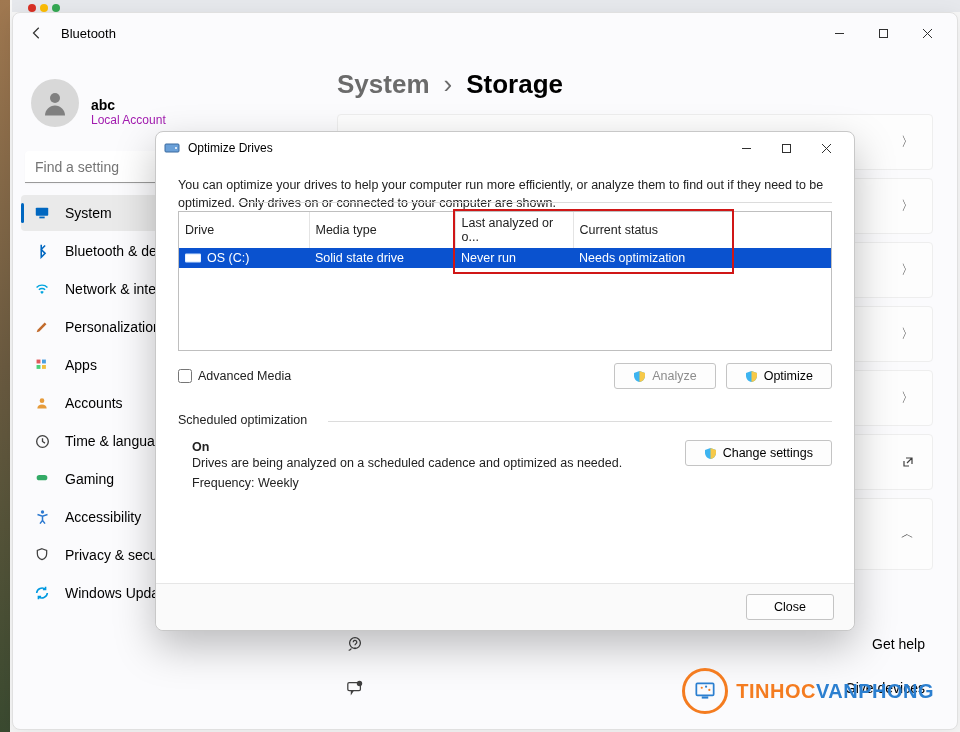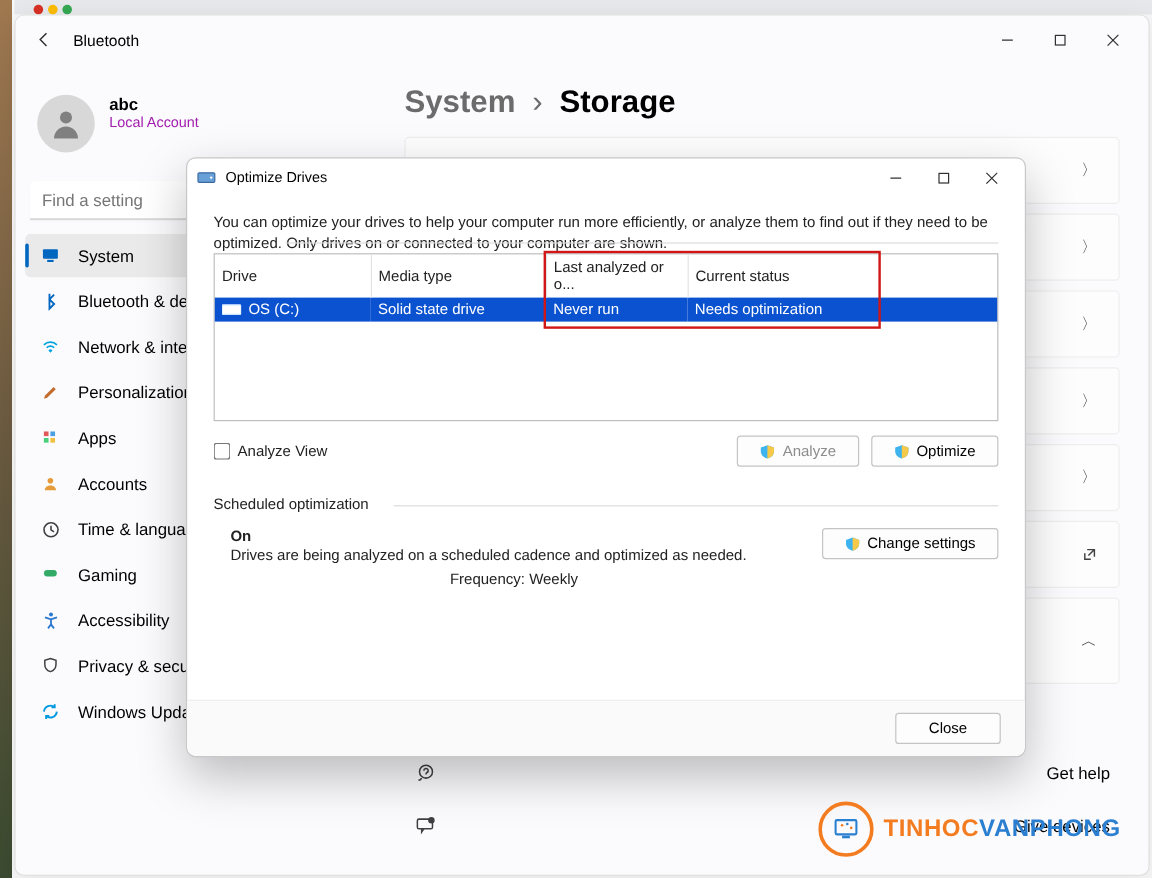--- a/index.html
+++ b/index.html
@@ -21,21 +21,21 @@
 }
 .titlebar { display:flex; align-items:center; height:40px; padding:0 8px; }
 .back-btn { width:32px; height:32px; display:flex; align-items:center; justify-content:center; border-radius:4px; font-size:16px; cursor:pointer;}
 .title-text { font-size:13px; margin-left:8px; }
 .win-controls { margin-left:auto; display:flex; }
 .win-btn { width:44px; height:32px; display:flex; align-items:center; justify-content:center; font-size:11px; cursor:pointer;}
 .win-btn svg { width:11px; height:11px; }
 
 .settings-body { display:flex; height: calc(100% - 40px); }
 .sidebar { width: 300px; padding: 8px 12px 8px 8px; }
-.user-row { display:flex; align-items:flex-start; gap:12px; padding: 18px 8px 24px 10px;}
+.user-row { display:flex; align-items:flex-end; gap:12px; padding: 18px 8px 24px 10px;}
 .avatar { width:48px; height:48px; border-radius:50%; background:#d8d8d8; display:flex; align-items:center; justify-content:center;}
 .avatar svg { width:30px; height:30px; fill:#808080;}
 .user-name { font-size:14px; font-weight:600;}
 .user-sub { font-size:12px; color:#a21caf;}
 .search-box { margin: 0 4px 12px 4px; }
 .search-box input { width:100%; height:32px; border:none; border-bottom:1px solid #9a9a9a; background:#fff; padding:0 10px; font-size:14px; border-radius:4px 4px 0 0; box-shadow:0 1px 2px rgba(0,0,0,.04); }
 .nav { display:flex; flex-direction:column; gap:2px;}
 .nav-item { display:flex; align-items:center; gap:14px; height:36px; padding:0 12px; border-radius:4px; font-size:14px; cursor:pointer; position:relative;}
 .nav-item.active { background:#eaeaea;}
 .nav-item.active::before { content:""; position:absolute; left:0; top:8px; width:3px; height:20px; background:#0067c0; border-radius:2px;}
@@ -83,21 +83,21 @@
 .adv-row label { display:flex; align-items:center; gap:6px; font-size:12.5px;}
 .adv-row input[type=checkbox]{ width:14px; height:14px;}
 .btn { height:26px; padding:0 18px; border:1px solid #c4c4c4; background:#fdfdfd; border-radius:3px; font-size:12.5px; display:inline-flex; align-items:center; gap:6px; cursor:pointer;}
 .btn.disabled { color:#8c8c8c; }
 .shield { width:13px; height:13px; }
 .btn-row-right { margin-left:auto; display:flex; gap:10px;padding-left:40px;}
 .sched-block { margin-top:18px; display:flex; gap:20px; align-items:flex-start;}
 .sched-left { flex:1; padding-left:14px;}
 .sched-on { font-weight:600; margin-bottom:2px;}
 .sched-sub { font-size:12.5px;}
-.sched-freq { font-size:12.5px; margin-top:6px;text-align:center;}
+.sched-freq { font-size:12.5px; margin-top:6px;}
 .dlg-footer { border-top:1px solid #e6e6e6; padding:10px 20px; display:flex; justify-content:flex-end; margin-top:auto; background:#fafafa; border-radius:0 0 8px 8px;}
 .dlg-footer .btn { width:88px; justify-content:center;}
 
 
 .watermark { position:absolute; right:26px; bottom:18px; display:flex; align-items:center; gap:8px; font-weight:700; font-size:20px; letter-spacing:.5px;}
 .watermark .wm-logo { width:46px; height:46px; border:3px solid #f47c20; border-radius:50%; display:flex; align-items:center; justify-content:center;}
 .watermark span.t1{color:#f47c20;} .watermark span.t2{color:#2b7fd0;}
 </style>
 </head>
 <body>
@@ -370,21 +370,21 @@
               <td>Never run</td>
               <td>Needs optimization</td>
             </tr>
           </tbody>
       </table>
     </div>
 
     <div class="adv-row">
       <label>
         <input type="checkbox" style="">
-        <span>Analyze View</span>
+        <span>Advanced Media</span>
       </label>
       <div class="btn-row-right">
         <button class="btn disabled">
           <svg class="shield" viewBox="0 0 13 13">
               <path d="M6.5 1 L12 3v3c0 3-2.4 5.4-5.5 6C3.4 11.4 1 9 1 6V3z" fill="#3db4f0"></path>
               <path d="M6.5 1 L12 3v3c0 3-2.4 5.4-5.5 6V1z" fill="#f7c948"></path>
             </svg>
           <span>Analyze</span>
         </button>
         <button class="btn">

